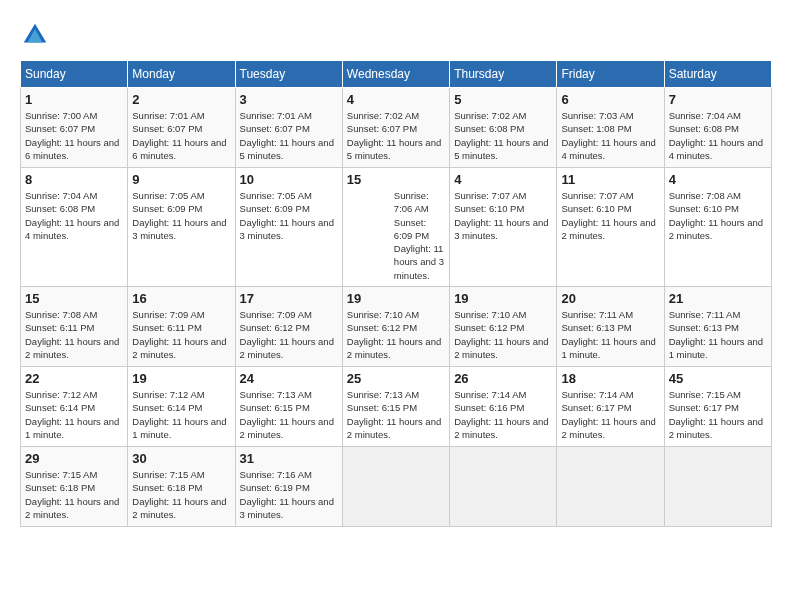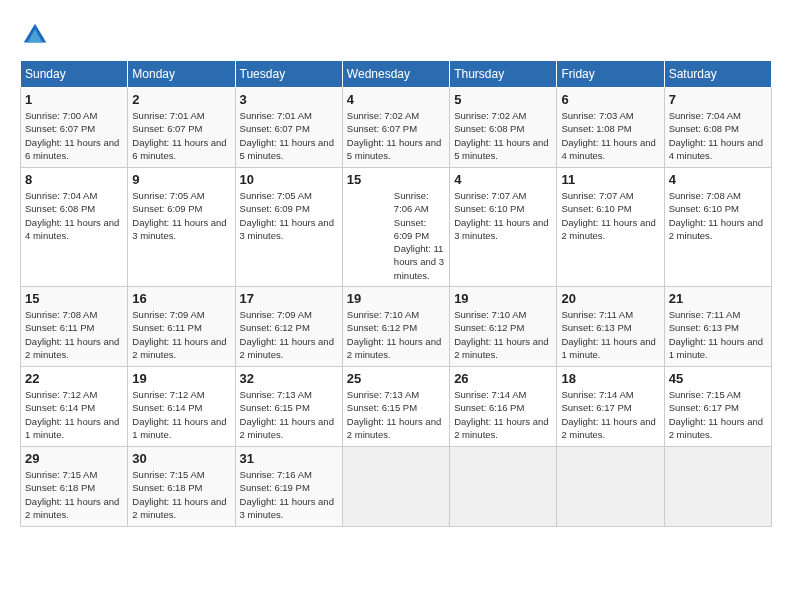--- a/index.html
+++ b/index.html
@@ -259,21 +259,21 @@
 Sunset: 6:14 PM
 Daylight: 11 hours and 1 minute.</div>
         </td>
         <td>
           <span class="day-num">19</span>
           <div class="day-info" style="white-space: pre-wrap;">Sunrise: 7:12 AM
 Sunset: 6:14 PM
 Daylight: 11 hours and 1 minute.</div>
         </td>
         <td>
-          <span class="day-num">32</span>
+          <span class="day-num">24</span>
           <div class="day-info" style="white-space: pre-wrap;">Sunrise: 7:13 AM
 Sunset: 6:15 PM
 Daylight: 11 hours and 2 minutes.</div>
         </td>
         <td>
           <span class="day-num">25</span>
           <div class="day-info" style="white-space: pre-wrap;">Sunrise: 7:13 AM
 Sunset: 6:15 PM
 Daylight: 11 hours and 2 minutes.</div>
         </td>

